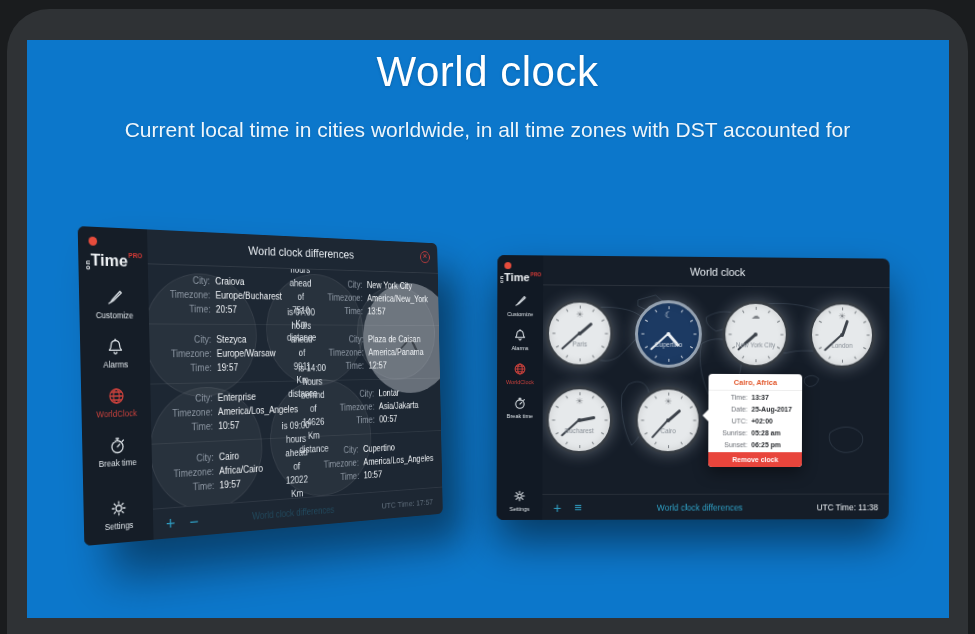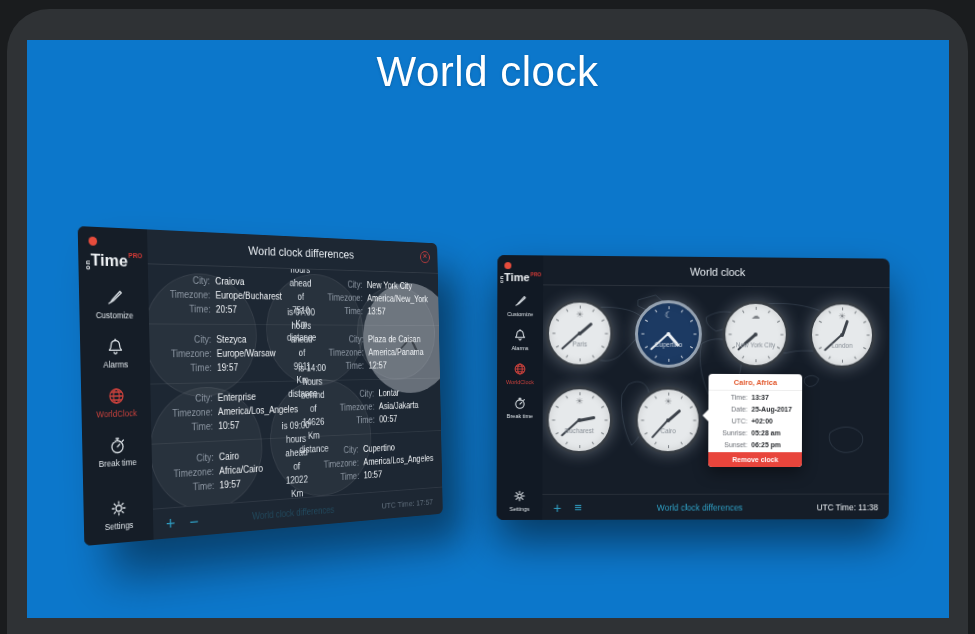--- a/index.html
+++ b/index.html
@@ -112,20 +112,21 @@
 </style>
 </head>
 <body>
 
 <div class="stage">
   <div class="frame"></div>
   <div class="screen"></div>
 
   <div class="hero">
     <h1>World clock</h1>
+    <p>Current local time in cities worldwide, in all time zones with DST accounted for</p>
   </div>
 
   <div class="win lw">
     <div class="sidebar">
       <span class="win-dot"></span>
       <div class="logo">
         <span class="logo-on">on</span>
           <span class="logo-time">Time</span>
           <span class="logo-pro">PRO</span>
       </div>

